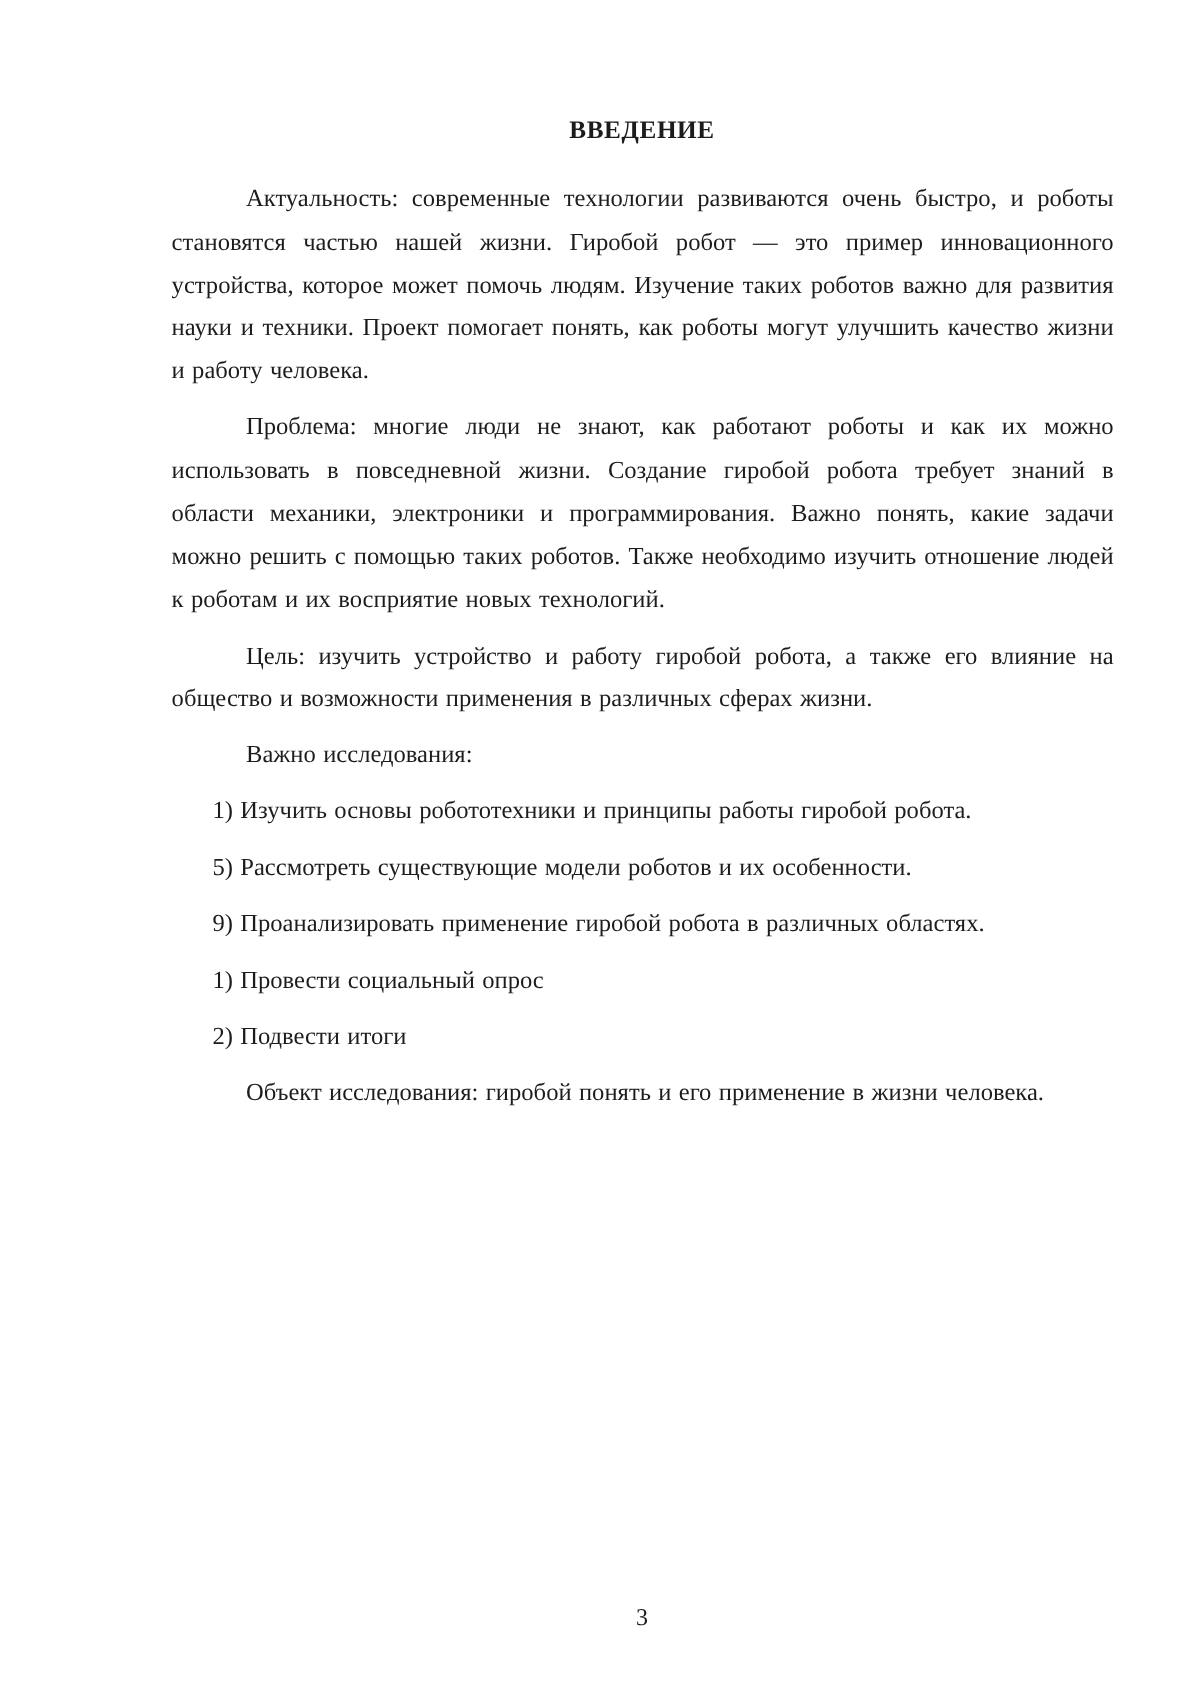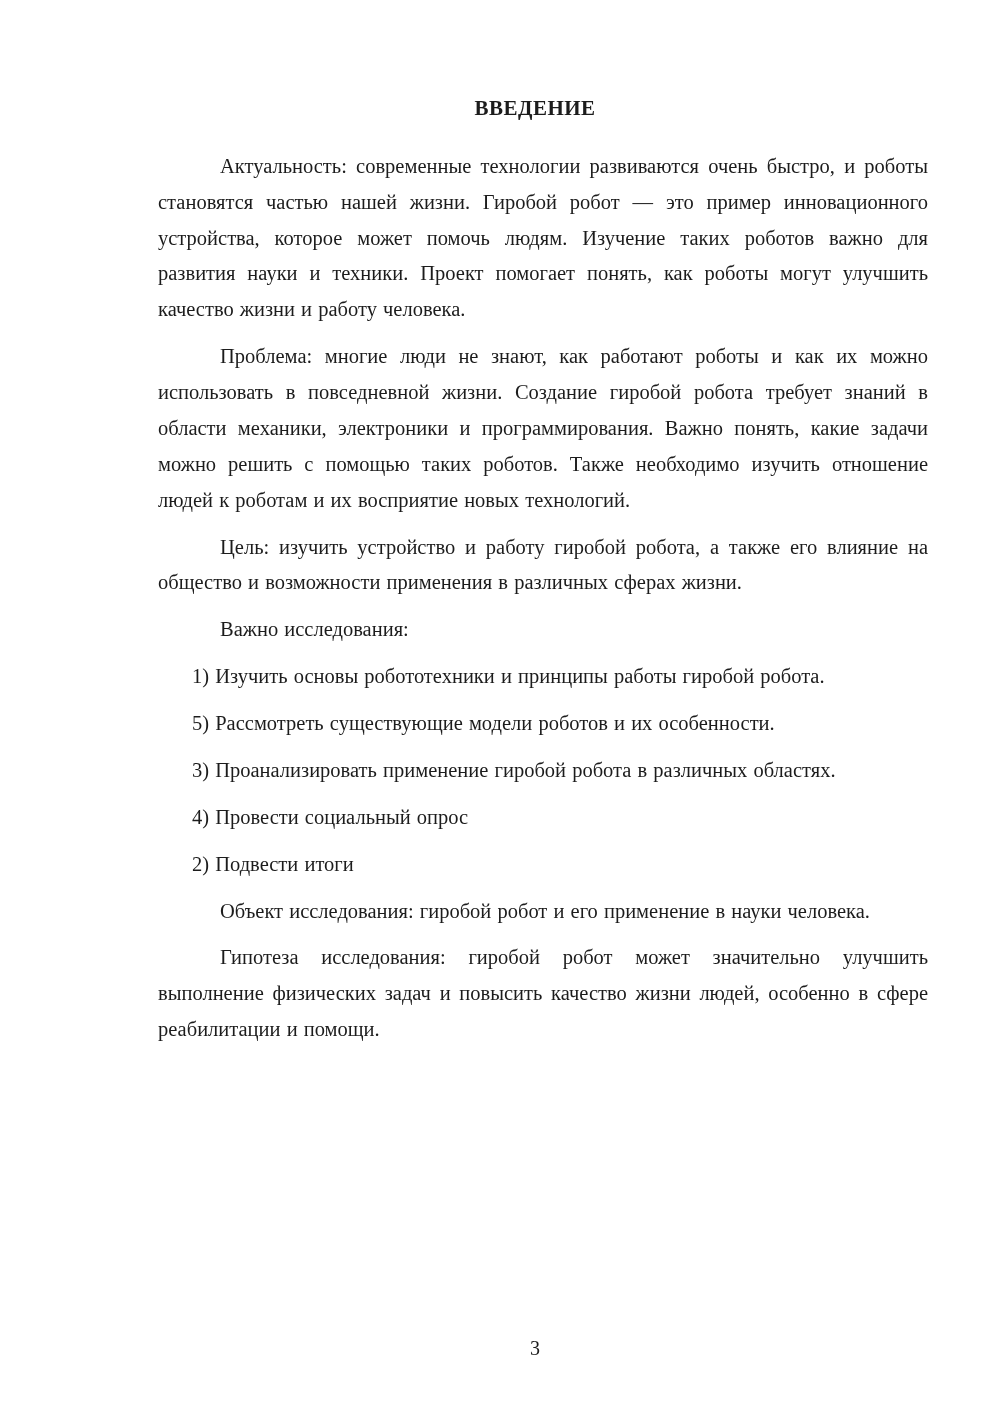--- a/index.html
+++ b/index.html
@@ -22,21 +22,21 @@
     overflow: hidden;
   }
   .doc-title {
     text-align: center;
     font-weight: bold;
     font-size: 21px;
     letter-spacing: 0.5px;
     margin: 0 0 22px 0;
   }
   .para {
-    margin: 0 0 11px 16px;
+    margin: 0 0 11px 1px;
     text-align: justify;
     text-indent: 62px;
     word-spacing: 1px;
   }
   .para.list-item {
     text-indent: 34px;
   }
   .page-number {
     position: absolute;
     bottom: 48px;
@@ -58,26 +58,25 @@
   <p class="para">Проблема: многие люди не знают, как работают роботы и как их можно использовать в повседневной жизни. Создание гиробой робота требует знаний в области механики, электроники и программирования. Важно понять, какие задачи можно решить с помощью таких роботов. Также необходимо изучить отношение людей к роботам и их восприятие новых технологий.</p>
 
   <p class="para">Цель: изучить устройство и работу гиробой робота, а также его влияние на общество и возможности применения в различных сферах жизни.</p>
 
   <p class="para">Важно исследования:</p>
 
   <p class="para list-item">1) Изучить основы робототехники и принципы работы гиробой робота.</p>
 
   <p class="para list-item">5) Рассмотреть существующие модели роботов и их особенности.</p>
 
-  <p class="para list-item">3) Проанализировать применение гиробой робота в различных областях.</p>
+  <p class="para list-item">9) Проанализировать применение гиробой робота в различных областях.</p>
 
-  <p class="para list-item">4) Провести социальный опрос</p>
+  <p class="para list-item">1) Провести социальный опрос</p>
 
   <p class="para list-item">2) Подвести итоги</p>
 
-  <p class="para">Объект исследования: гиробой робот и его применение в науки человека.</p>
+  <p class="para">Объект исследования: гиробой понять и его применение в жизни человека.</p>
 
 
-  <p class="para">Гипотеза исследования: гиробой робот может значительно улучшить выполнение физических задач и повысить качество жизни людей, особенно в сфере реабилитации и помощи.</p>
 
   <div class="page-number">3</div>
 
 </div>
 
 </body></html>

